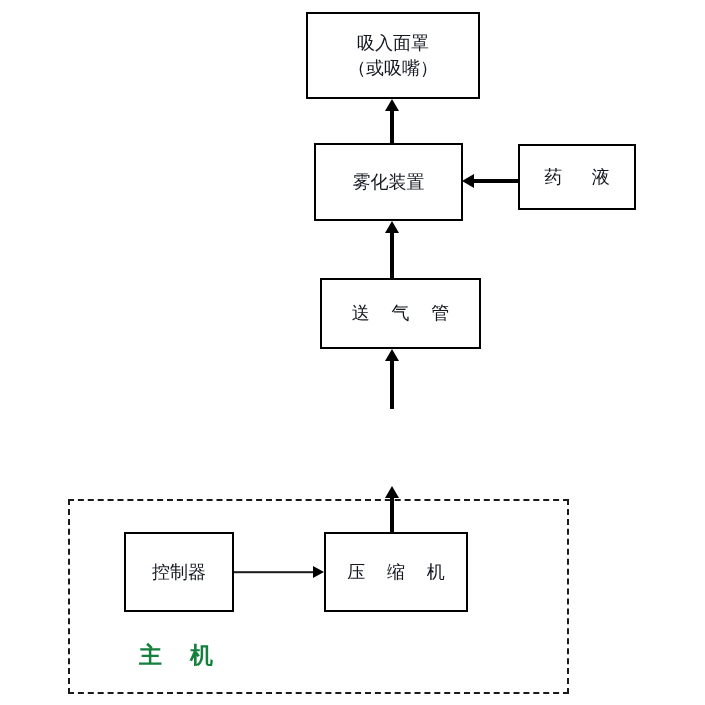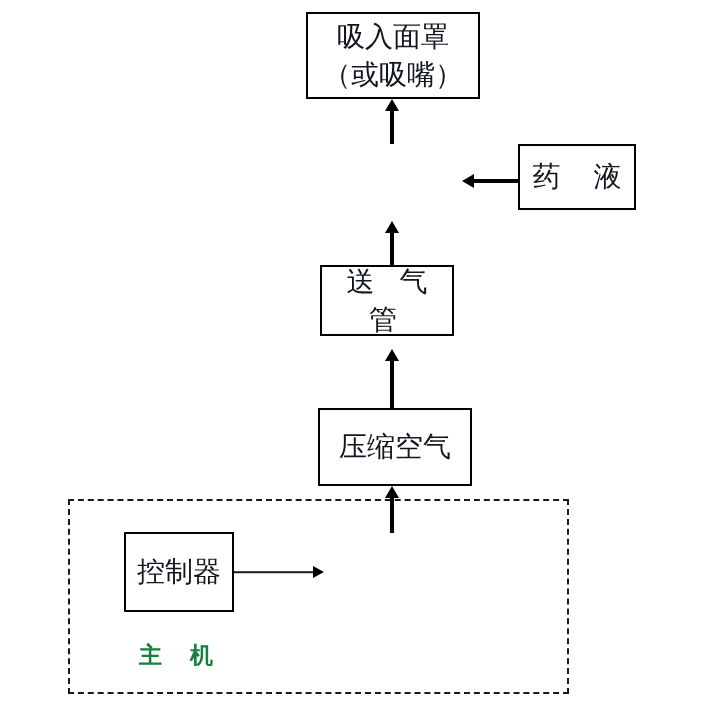--- a/index.html
+++ b/index.html
@@ -21,21 +21,21 @@
     border: 2.5px solid #000000;
     background: #ffffff;
     display: flex;
     align-items: center;
     justify-content: center;
     text-align: center;
     z-index: 3;
   }
   .node .label {
     color: #12161f;
-    font-size: 28px;
+    font-size: 18px;
     line-height: 1.35;
     white-space: pre-line;
     font-family: "DejaVu Serif", "Liberation Serif", serif;
   }
   .node.spaced .label { letter-spacing: 8px; text-indent: 8px; }
   .node.spaced-wide .label { letter-spacing: 12px; text-indent: 12px; }
 
   
   .group-box {
     position: absolute;
@@ -123,31 +123,34 @@
 
 <div id="canvas">
 
   <div class="group-box" style="left: 68px; top: 499px; width: 501px; height: 195px;"></div>
   <div class="group-label" style="left: 129px; top: 640px;">主 机</div>
 
   <div class="node" style="left: 306px; top: 12px; width: 174px; height: 87px;">
     <span class="label">吸入面罩
 （或吸嘴）</span>
   </div>
+  <div class="node" style="left: 314px; top: 143px; width: 149px; height: 78px;">
+    <span class="label">雾化装置</span>
+  </div>
   <div class="node spaced-wide" style="left: 518px; top: 144px; width: 118px; height: 66px;">
     <span class="label">药 液</span>
   </div>
-  <div class="node spaced" style="left: 320px; top: 265px; width: 134px; height: 71px;">
+  <div class="node spaced" style="left: 320px; top: 278px; width: 161px; height: 71px;">
     <span class="label">送 气 管</span>
-  </div>
-  <div class="node" style="left: 318px; top: 408px; width: 154px; height: 78px;">
-    <span class="label">压缩空气</span>
   </div>
   <div class="node" style="left: 124px; top: 532px; width: 110px; height: 80px; text-align: center;">
     <span class="label">控制器</span>
+  </div>
+  <div class="node spaced" style="left: 324px; top: 532px; width: 144px; height: 80px;">
+    <span class="label">压 缩 机</span>
   </div>
 
   <div class="arrow-up" style="left: 385px; top: 99px; width: 14px; height: 45px;">
     <div class="head"></div>
     <div class="shaft"></div>
   </div>
   <div class="arrow-up" style="left: 385px; top: 221px; width: 14px; height: 58px;">
     <div class="head"></div>
     <div class="shaft"></div>
   </div>

